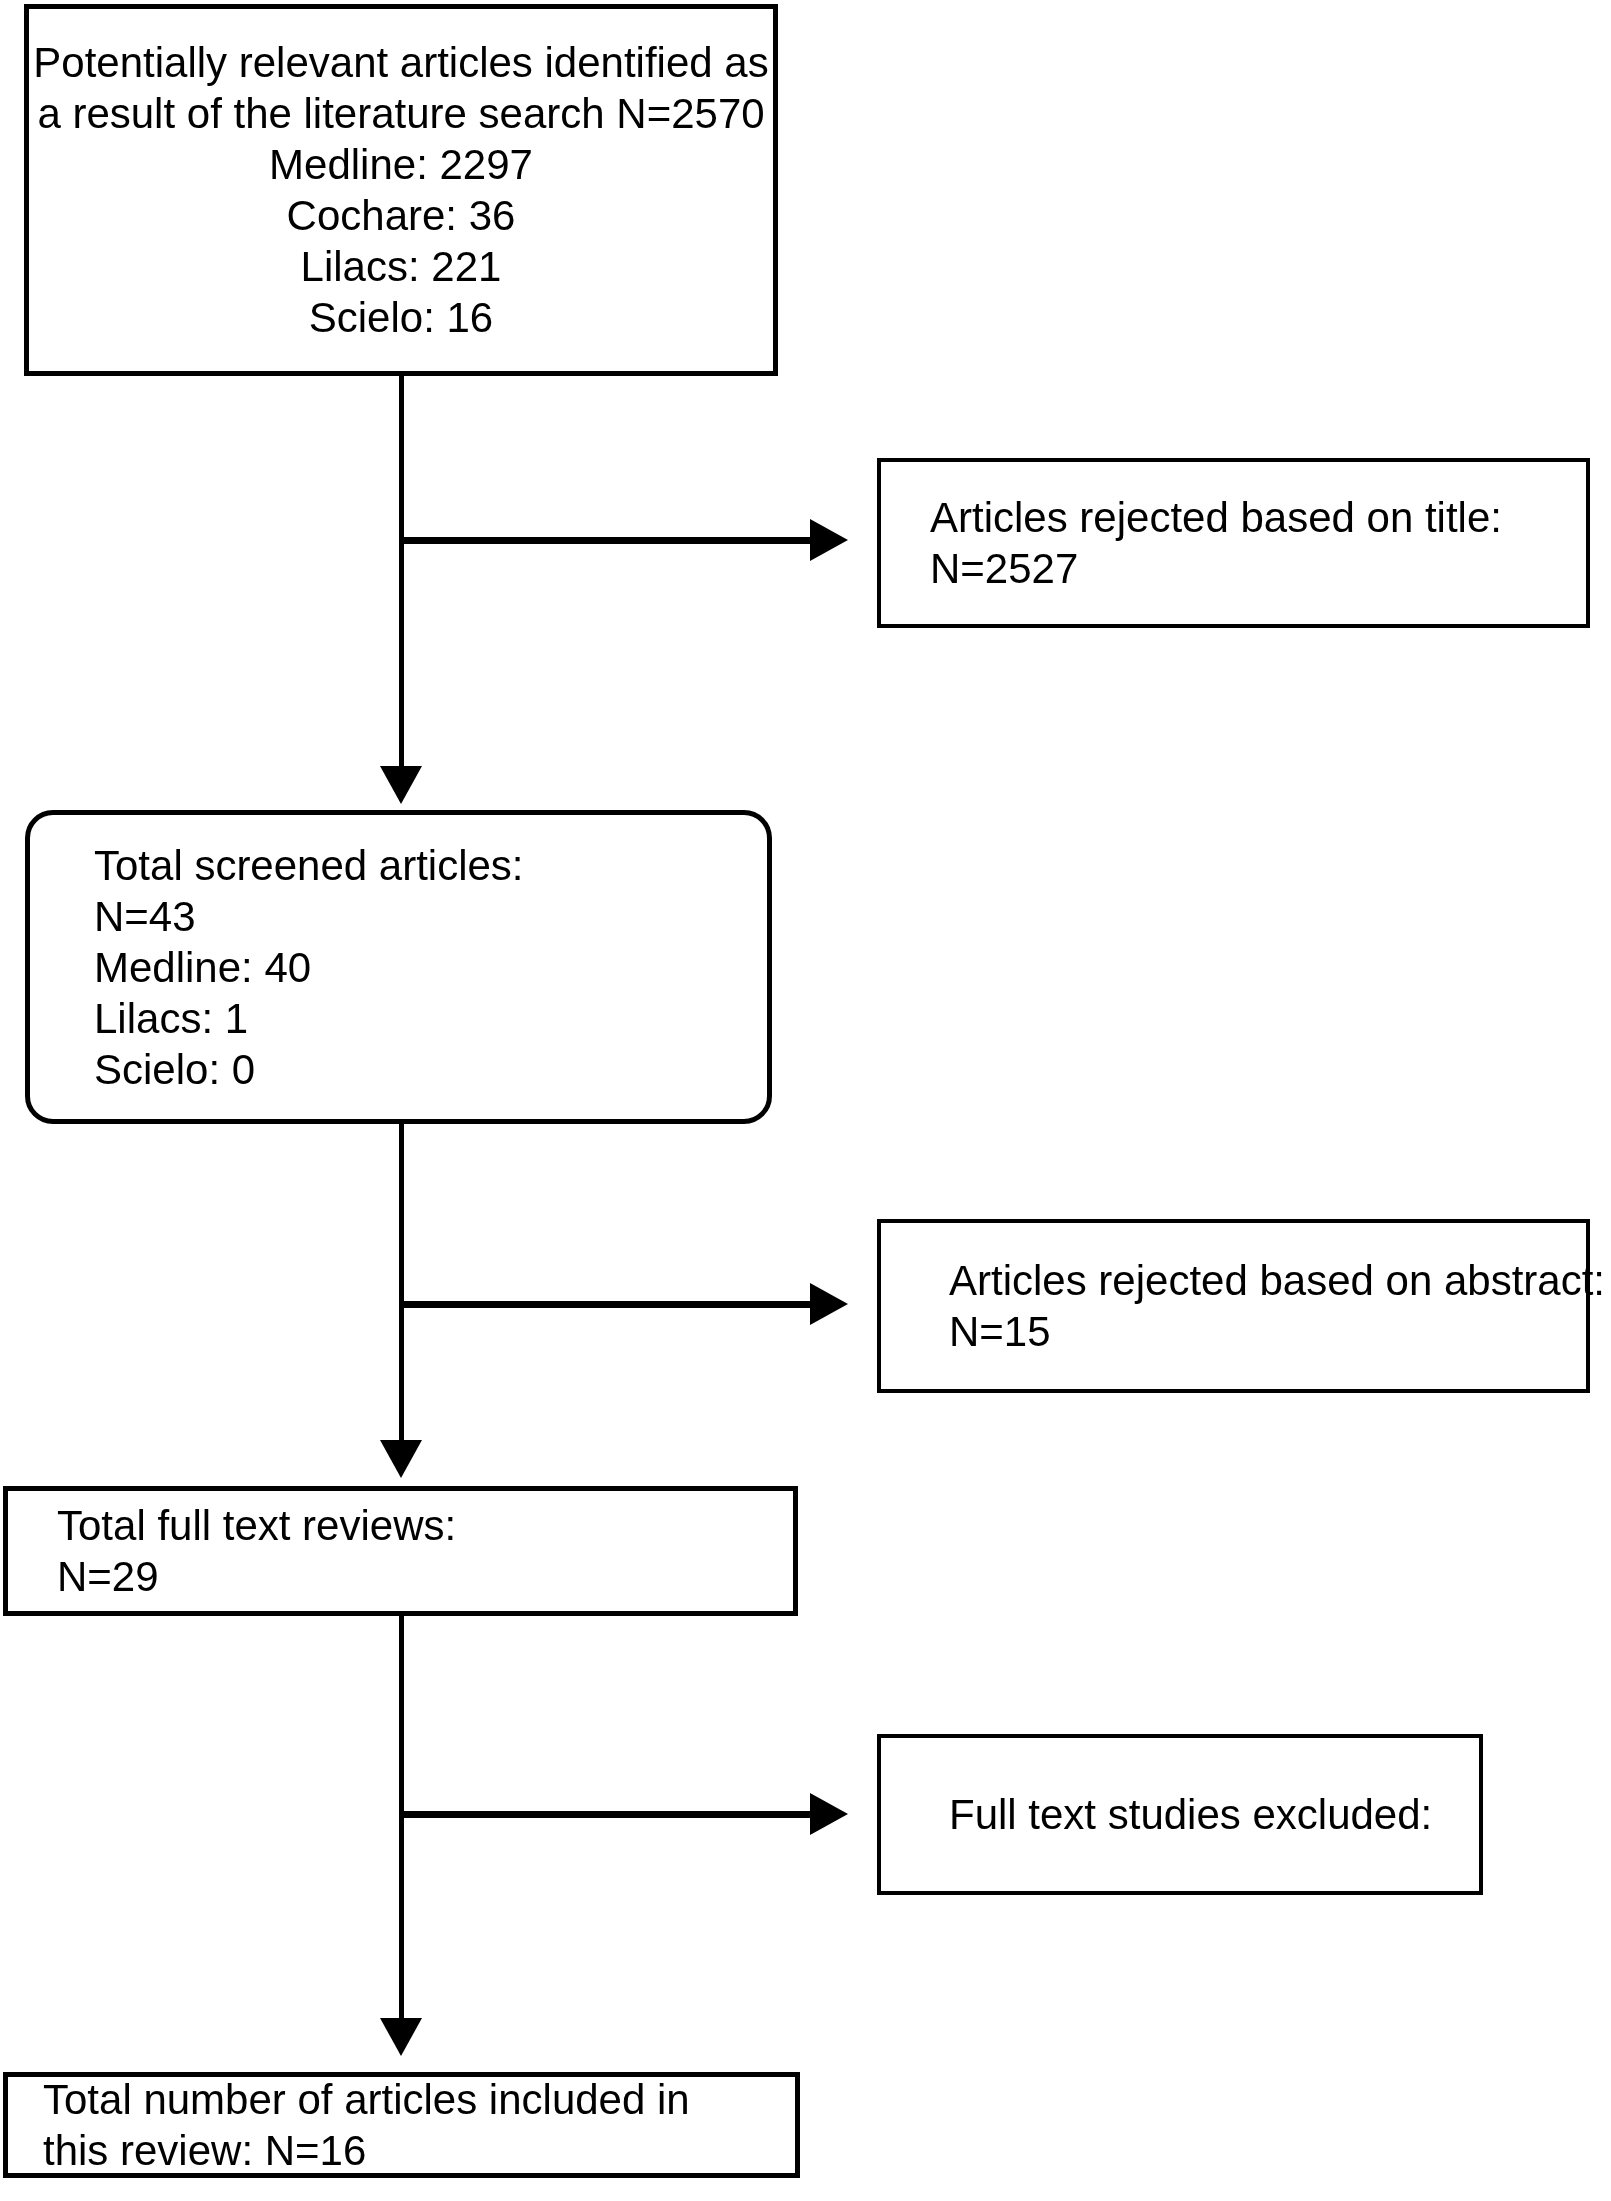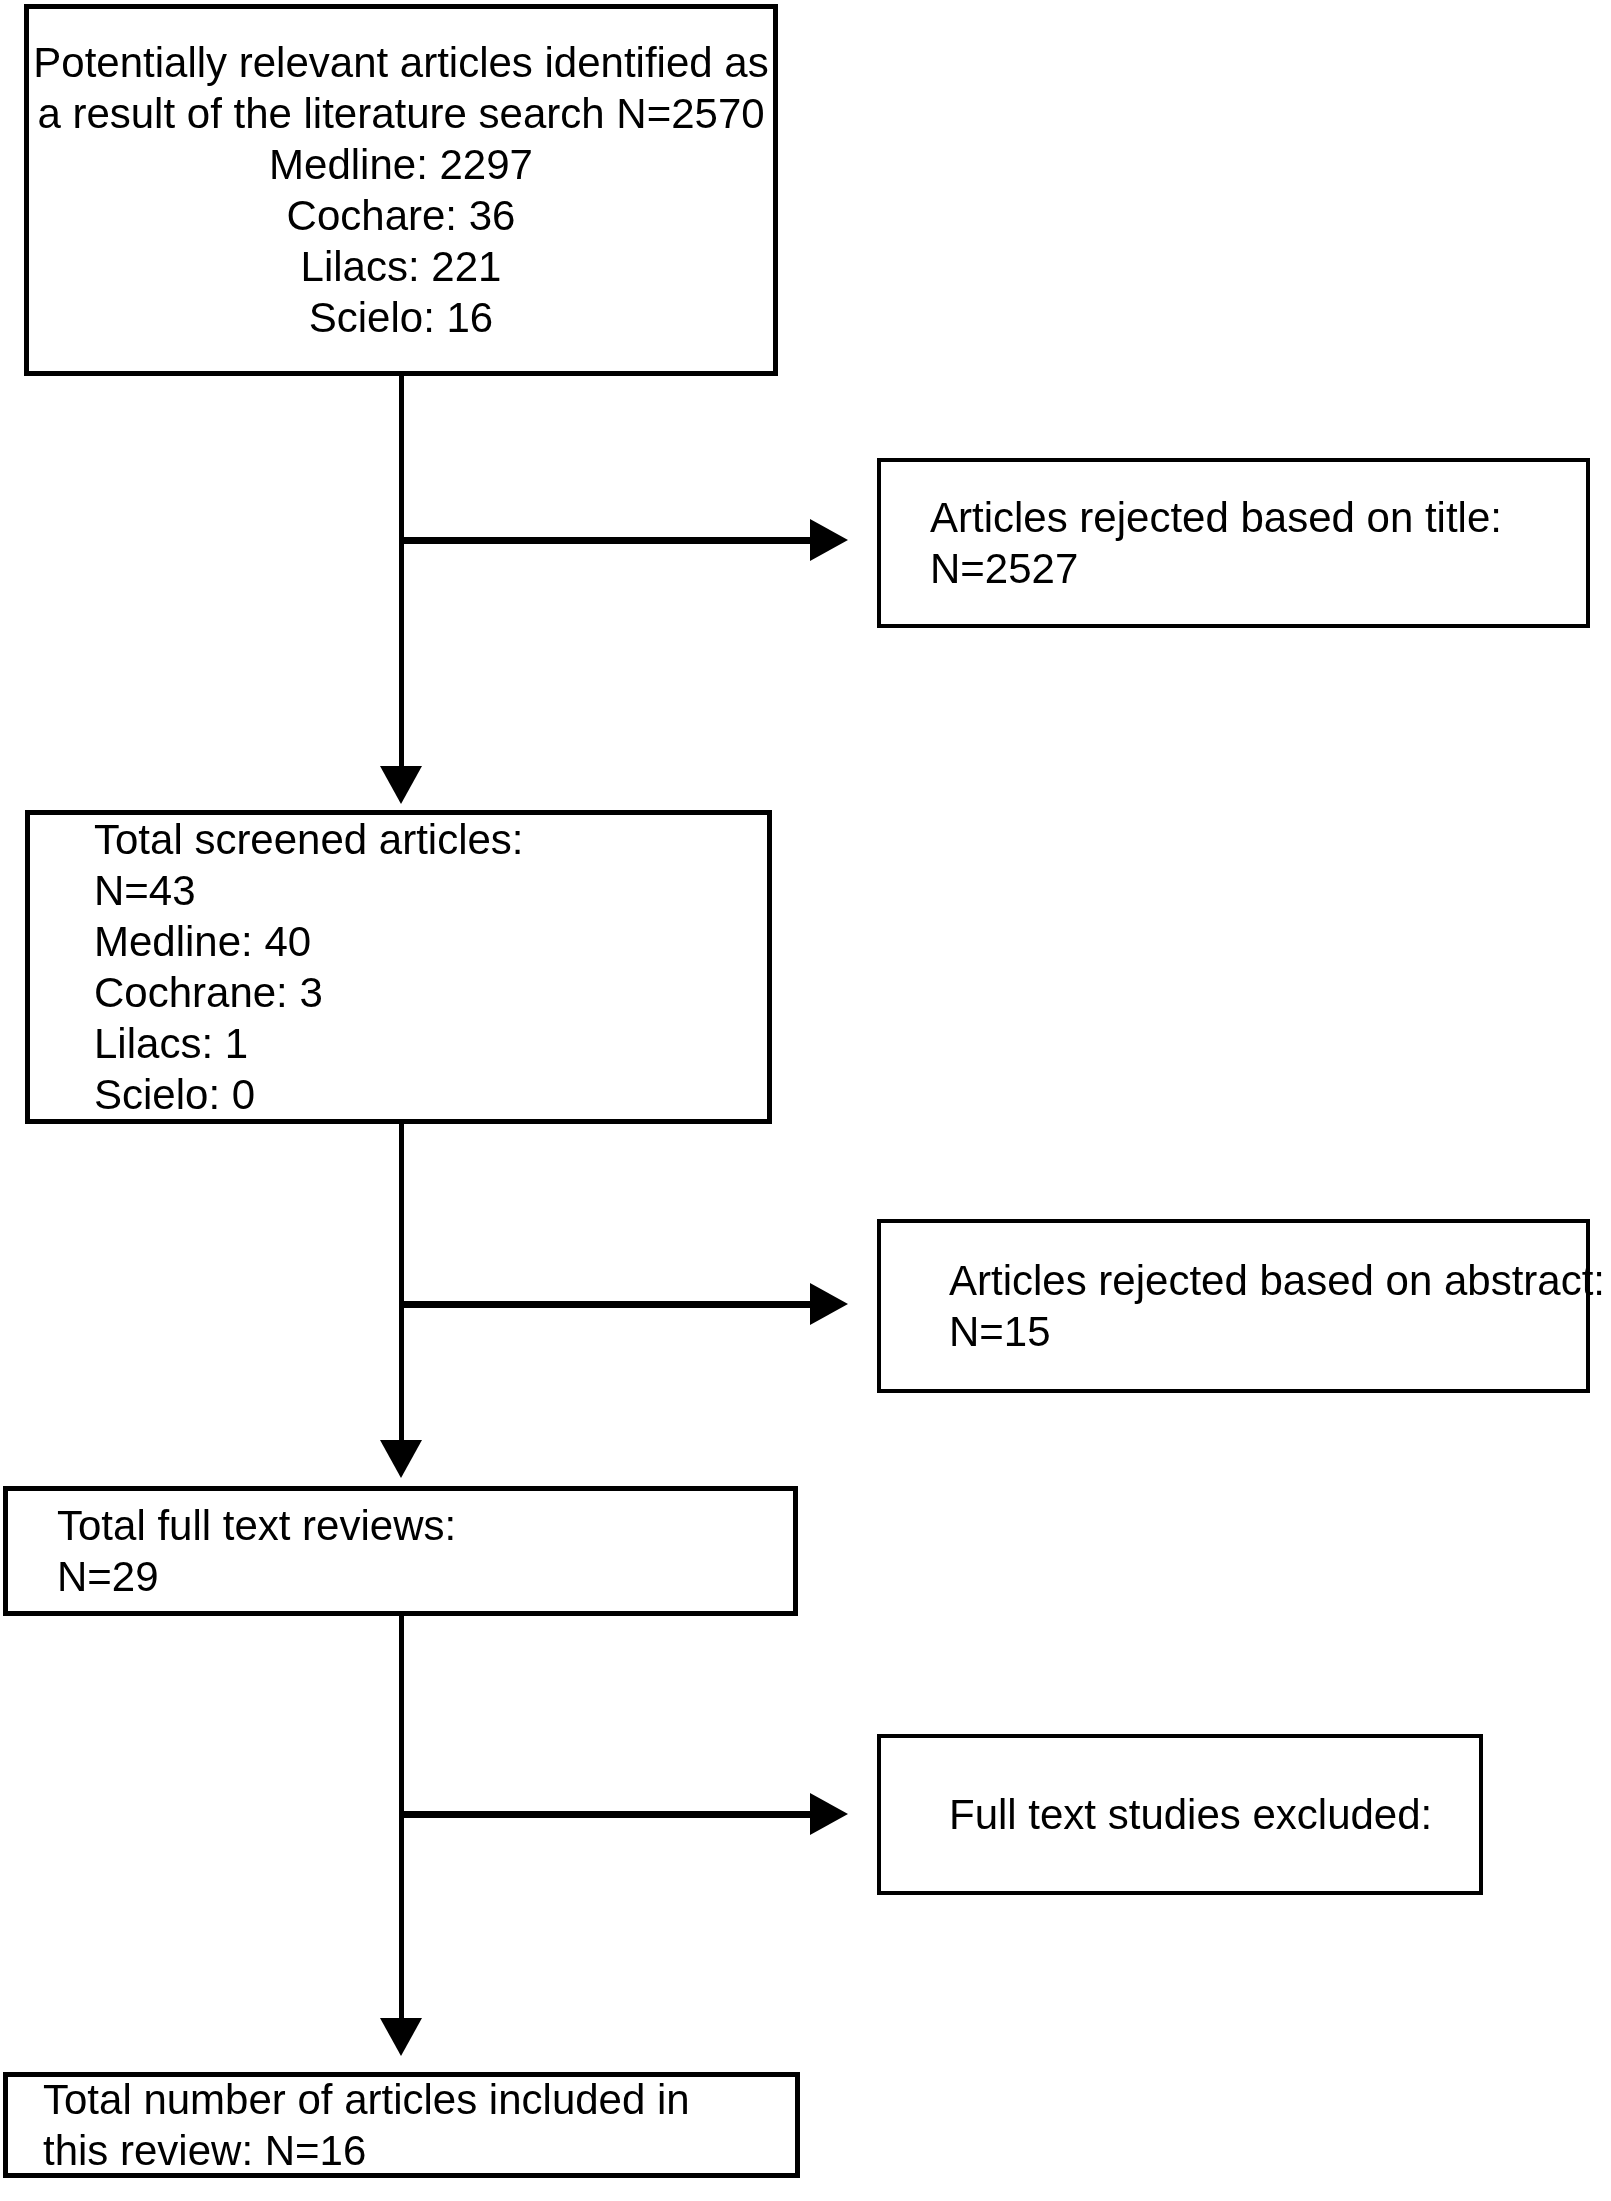--- a/index.html
+++ b/index.html
@@ -60,25 +60,24 @@
   <div class="arrowhead-down" style="left:380px; top:766px;"></div>
 
   <div class="hline" style="left:401px; top:537px; width:409px; height:7px;"></div>
   <div class="arrowhead-right" style="left:810px; top:519px;"></div>
 
   <div class="box box--thin" style="left:877px; top:458px; width:713px; height:170px; padding-left:49px;">
     <div class="bline">Articles rejected based on title:</div>
     <div class="bline">N=2527</div>
   </div>
 
-  <div class="box" style="left:25px; top:810px; width:747px; height:314px; padding-left:64px;">
+  <div class="box" style="left:25px; top:810px; width:747px; height:314px; padding-left:64px;border-radius:28px;">
     <div class="bline">Total screened articles:</div>
     <div class="bline">N=43</div>
     <div class="bline">Medline: 40</div>
-    <div class="bline">Cochrane: 3</div>
     <div class="bline">Lilacs: 1</div>
     <div class="bline">Scielo: 0</div>
   </div>
 
   <div class="vline" style="left:399px; top:1124px; width:5px; height:316px;"></div>
   <div class="arrowhead-down" style="left:380px; top:1440px;"></div>
 
   <div class="hline" style="left:401px; top:1301px; width:409px; height:7px;"></div>
   <div class="arrowhead-right" style="left:810px; top:1283px;"></div>
 

